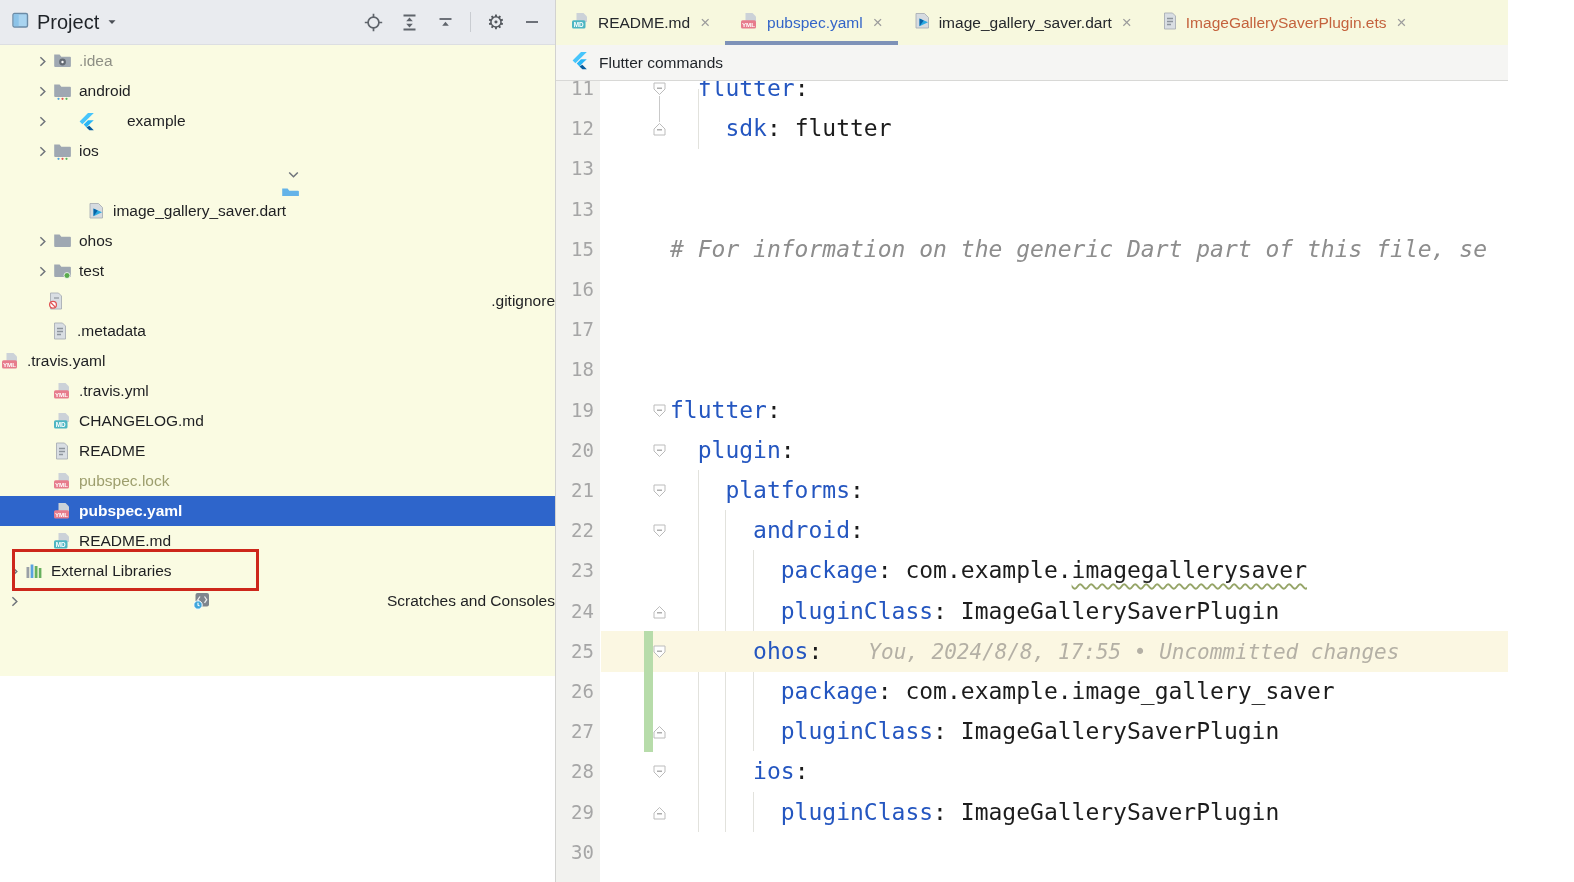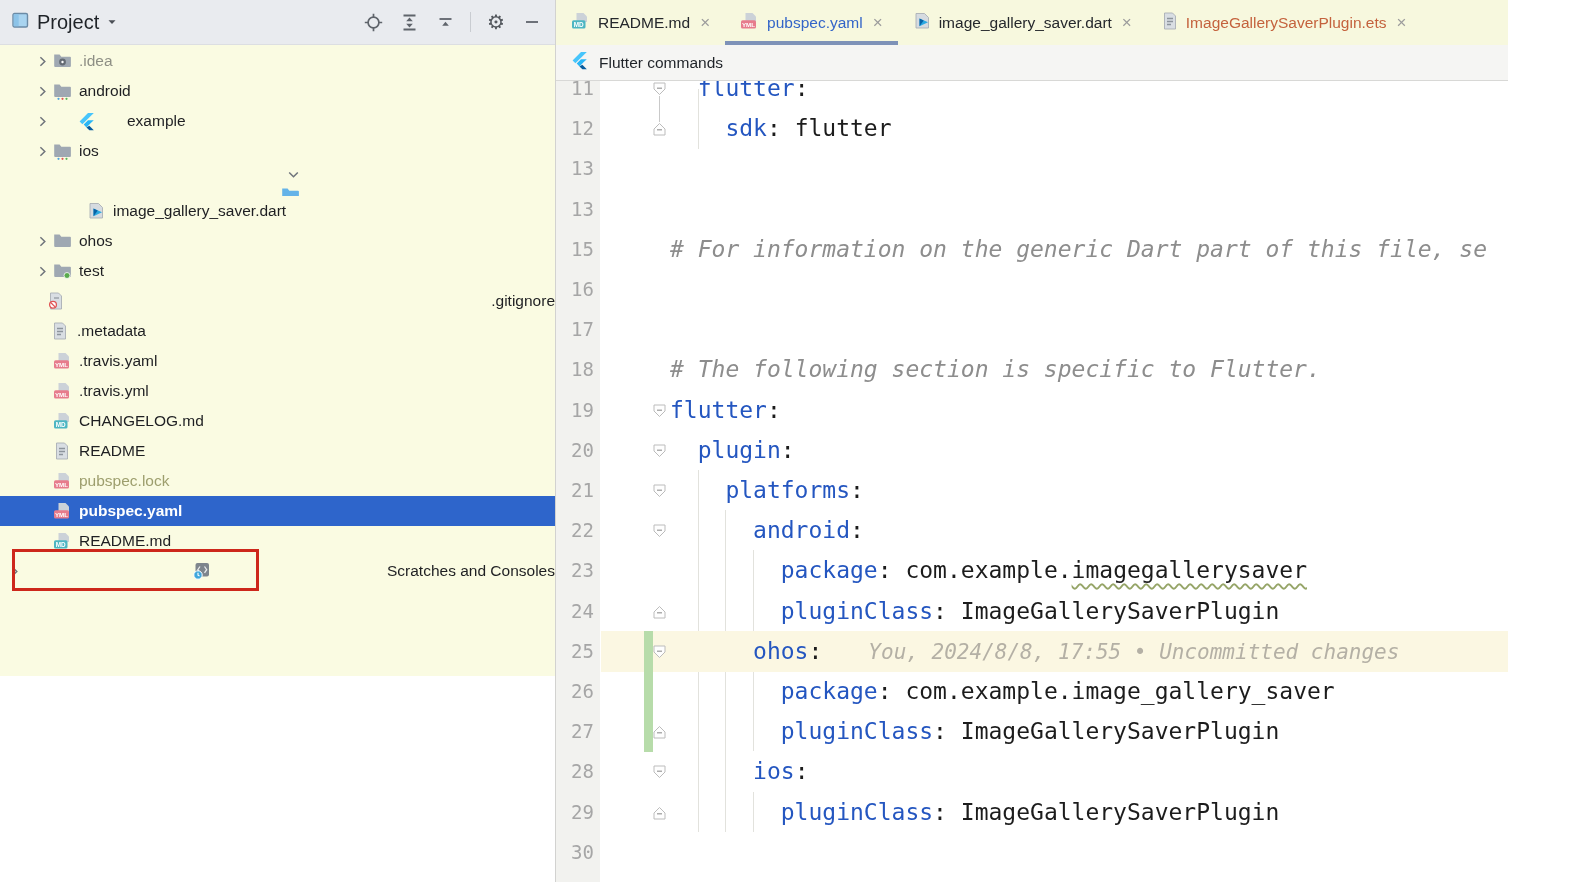--- a/index.html
+++ b/index.html
@@ -242,21 +242,21 @@
         </div>
         <div class="trow" style="padding-left: 50px;">
           <span class="ticon">
             <svg width="16" height="18" viewBox="0 0 16 18">
               <path d="M2.5 1h8l3 3v13h-11z" fill="#d9dee3" stroke="#a9afb6" stroke-width="0.9"></path>
               <path d="M5 6.5h6M5 9.5h6M5 12.5h4" stroke="#8d949c" stroke-width="1.3"></path>
             </svg>
           </span>
           <span>.metadata</span>
         </div>
-        <div class="trow" style="padding-left: 52px;">
+        <div class="trow" style="">
           <span class="ticon">
             <svg width="19" height="18" viewBox="0 0 19 18">
               <path d="M5.5 1h7L16 4.5V10H5.5z" fill="#ccd2d8"></path>
               <rect x="1" y="8.2" width="15" height="8.3" rx="1.6" fill="#e77c8c"></rect>
               <text x="8.5" y="14.6" font-size="6.2" font-weight="700" fill="#fff" text-anchor="middle" font-family="Liberation Sans,sans-serif">YML</text>
             </svg>
           </span>
           <span>.travis.yaml</span>
         </div>
         <div class="trow" style="padding-left: 52px;">
@@ -310,20 +310,36 @@
         </div>
         <div class="trow" style="padding-left: 52px;">
           <span class="ticon">
             <svg width="19" height="18" viewBox="0 0 19 18">
               <path d="M5.5 1h7L16 4.5V10H5.5z" fill="#ccd2d8"></path>
               <rect x="1" y="8.2" width="13.5" height="8.3" rx="1.6" fill="#4db6c2"></rect>
               <text x="7.7" y="14.6" font-size="6.4" font-weight="700" fill="#fff" text-anchor="middle" font-family="Liberation Sans,sans-serif">MD</text>
             </svg>
           </span>
           <span>README.md</span>
+        </div>
+        <div class="trow" style="padding-left: 4px;">
+          <span class="chev">
+            <svg width="17" height="17" viewBox="0 0 17 17">
+              <path d="M6.4 4.2l4.4 4.3-4.4 4.3" fill="none" stroke="#6f747b" stroke-width="1.5"></path>
+            </svg>
+          </span>
+          <span class="ticon">
+            <svg width="19" height="17" viewBox="0 0 19 17">
+              <rect x="1.5" y="4" width="2.8" height="11" fill="#9aa0a6"></rect>
+              <rect x="5.6" y="1.5" width="2.8" height="13.5" fill="#5aa2e0"></rect>
+              <rect x="9.7" y="3" width="2.8" height="12" fill="#67b05e"></rect>
+              <rect x="13.8" y="5" width="2.6" height="10" fill="#67b05e"></rect>
+            </svg>
+          </span>
+          <span>External Libraries</span>
         </div>
         <div class="trow" style="padding-left: 4px; justify-content: space-between;">
           <span class="chev">
             <svg width="17" height="17" viewBox="0 0 17 17">
               <path d="M6.4 4.2l4.4 4.3-4.4 4.3" fill="none" stroke="#6f747b" stroke-width="1.5"></path>
             </svg>
           </span>
           <span class="ticon">
             <svg width="19" height="18" viewBox="0 0 19 18">
               <rect x="3.5" y="1" width="13.5" height="13.5" rx="2" fill="#7e858d"></rect>
@@ -423,21 +439,20 @@
         </div>
         <div class="cl" style="top: 188px;">
           <span class="num">16</span>
         </div>
         <div class="cl" style="top: 228px;">
           <span class="num">17</span>
           <span class="ct"></span>
         </div>
         <div class="cl" style="top: 268px;">
           <span class="num">18</span>
-          <span class="ct"><span class="tk-c"># The following section is specific to Flutter.</span></span>
         </div>
         <div class="cl" style="top: 309px;">
           <span class="num">19</span>
           <span class="fold"><svg width="13" height="14" viewBox="0 0 13 14">
               <path d="M1 1h11v6L6.5 12.5 1 7z" fill="#fefefe" stroke="#bcbcbc"></path>
               <path d="M4 6.2h5" stroke="#9a9a9a" stroke-width="1.2"></path>
             </svg></span>
           <span class="ct"><span class="tk-k">flutter</span><span class="tk-p">:</span></span>
         </div>
         <div class="cl" style="top: 349px;">

